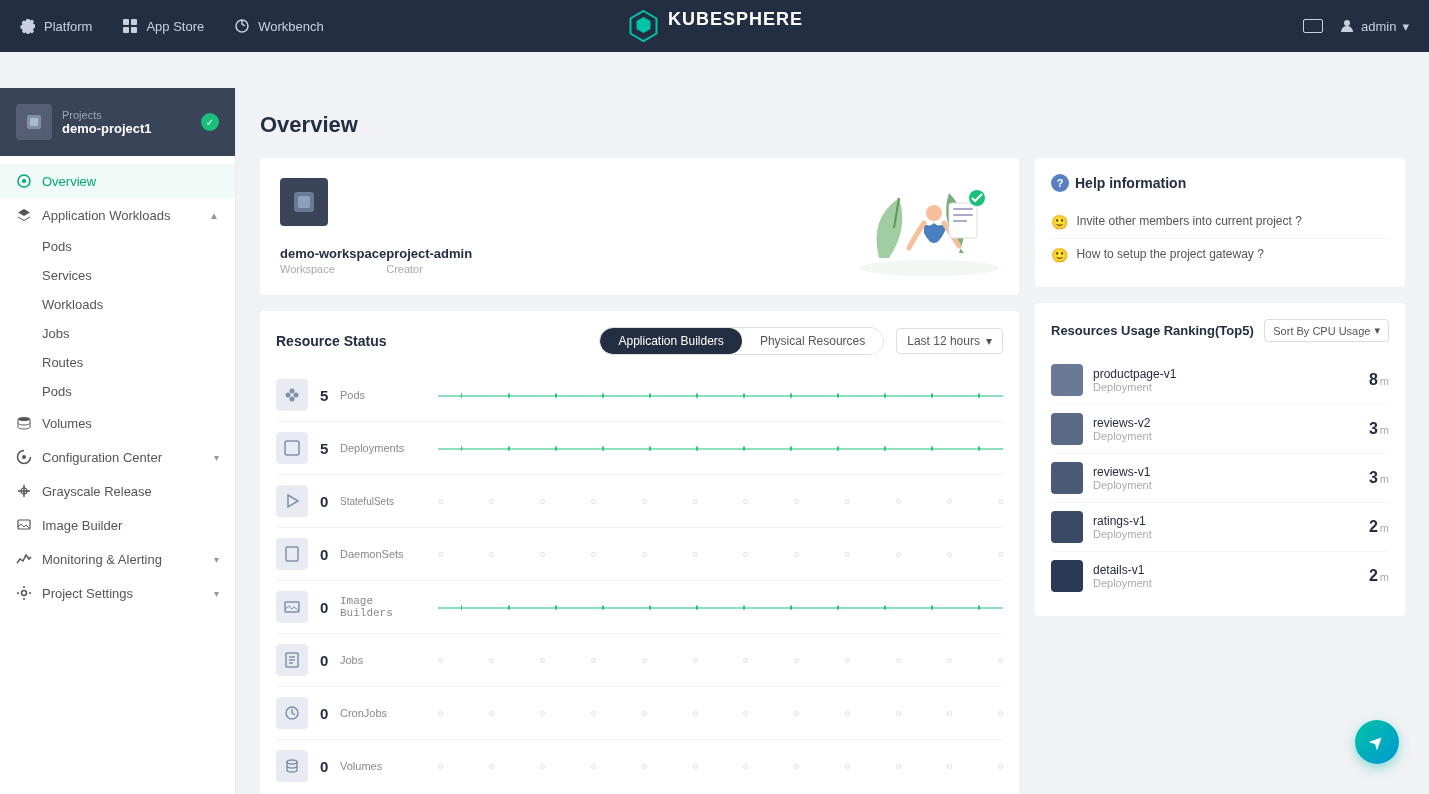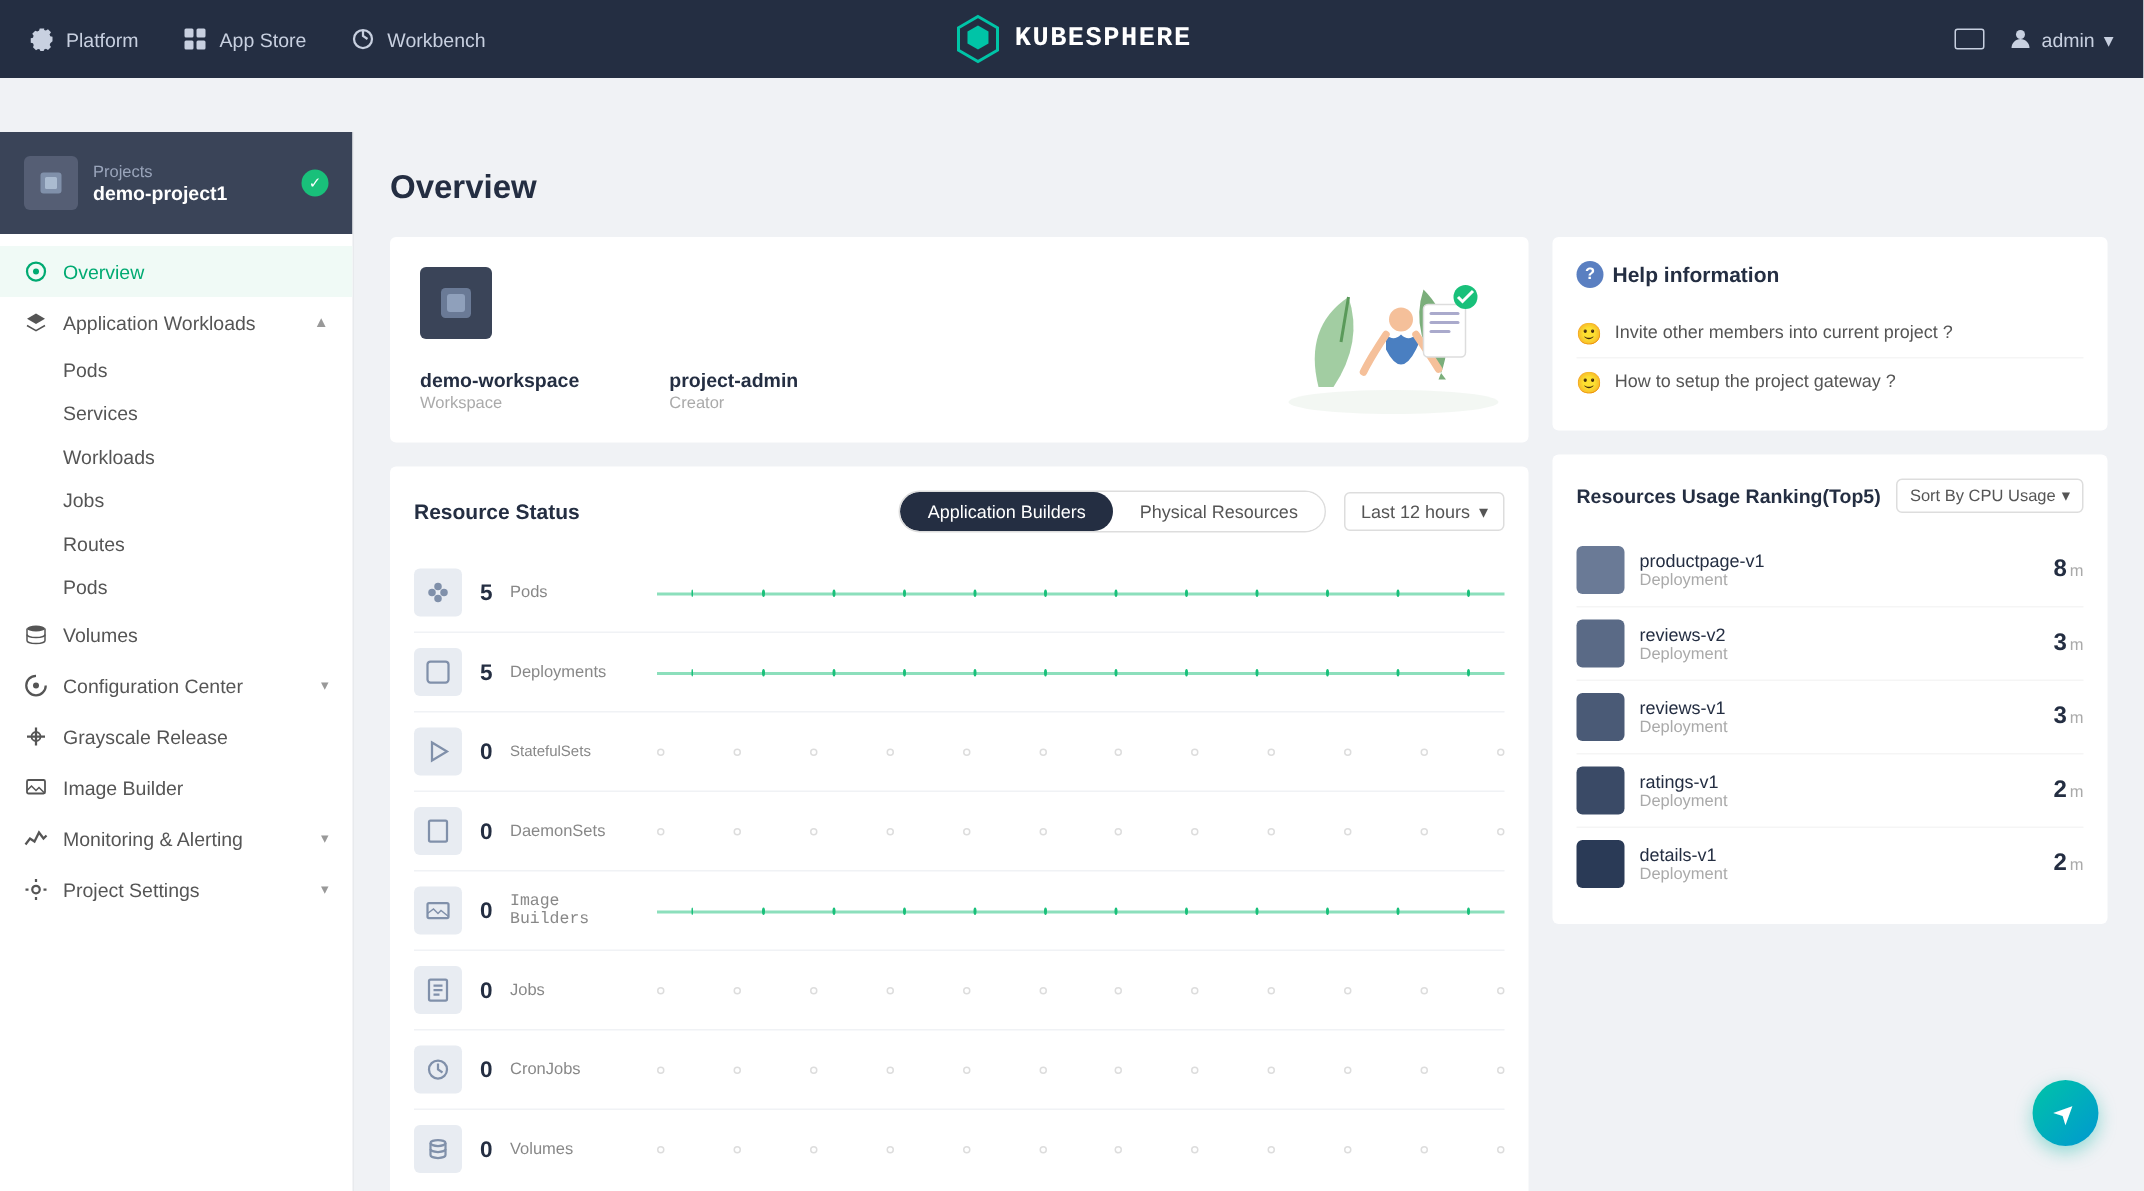--- a/index.html
+++ b/index.html
@@ -7,21 +7,21 @@
 
     
     .topnav {
       display: flex; align-items: center; background: #242e42; height: 52px;
       padding: 0 20px; position: relative;
     }
     .topnav-left { display: flex; align-items: center; gap: 30px; }
     .topnav-item { display: flex; align-items: center; gap: 8px; color: #c8d0e0; font-size: 13px; cursor: pointer; }
     .topnav-center { position: absolute; left: 50%; transform: translateX(-50%); }
     .topnav-right { margin-left: auto; display: flex; align-items: center; gap: 16px; }
-    .logo { display: flex; align-items: center; gap: 8px; font-family: Liberation Mono, monospace; }
+    .logo { display: flex; gap: 8px; }
     .logo-text { color: #fff; font-size: 18px; font-weight: 700; letter-spacing: 1px; }
     .admin-btn { display: flex; align-items: center; gap: 6px; color: #c8d0e0; cursor: pointer; }
     .monitor-icon { width: 20px; height: 14px; border: 1.5px solid #c8d0e0; border-radius: 2px; position: relative; }
 
     
     .layout { display: flex; height: calc(100vh - 52px); margin-top: 36px; }
 
     
     .sidebar { width: 236px; background: #fff; display: flex; flex-direction: column; overflow-y: auto; border-right: 1px solid #e8eaed; }
     .project-header { background: #3a4458; padding: 16px; display: flex; align-items: center; gap: 10px; }
@@ -44,21 +44,21 @@
 
     .content-grid { display: grid; grid-template-columns: 1fr 370px; gap: 16px; }
 
     
     .project-card { background: #fff; border-radius: 4px; padding: 20px; position: relative; overflow: hidden; margin-bottom: 16px; }
     .project-card-header { display: flex; align-items: flex-start; gap: 14px; }
     .project-card-icon { width: 48px; height: 48px; background: #3a4458; border-radius: 4px; display: flex; align-items: center; justify-content: center; color: #fff; font-size: 20px; flex-shrink: 0; }
     .project-card-name { font-size: 16px; font-weight: 600; color: #242e42; }
     .project-card-sub { font-size: 12px; color: #aaa; }
     .project-card-illustration { position: absolute; right: 20px; top: 10px; width: 150px; height: 100px; }
-    .project-meta { display: flex; gap: 60px; margin-top: 20px; }
+    .project-meta { display: flex; margin-top: 20px; }
     .meta-item .meta-value { font-size: 13px; font-weight: 600; color: #242e42; }
     .meta-item .meta-label { font-size: 11px; color: #aaa; margin-top: 2px; }
 
     
     .resource-card { background: #fff; border-radius: 4px; padding: 16px; }
     .resource-header { display: flex; align-items: center; justify-content: space-between; margin-bottom: 14px; }
     .resource-title { font-size: 14px; font-weight: 600; color: #242e42; }
     .tab-group { display: flex; border-radius: 20px; overflow: hidden; border: 1px solid #ddd; }
     .tab-btn { padding: 6px 18px; font-size: 12px; cursor: pointer; background: #fff; color: #555; border: none; }
     .tab-btn.active { background: #242e42; color: #fff; border-radius: 20px; }

